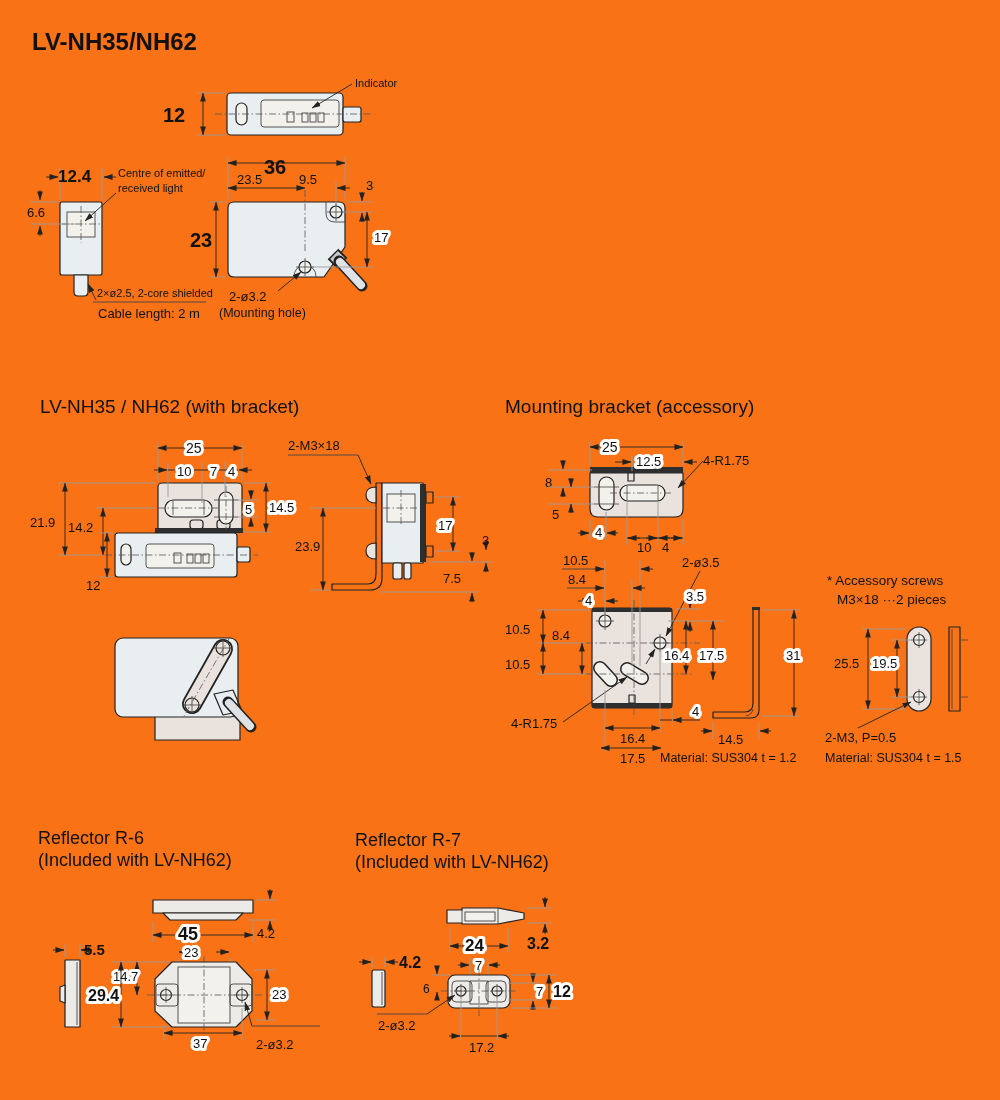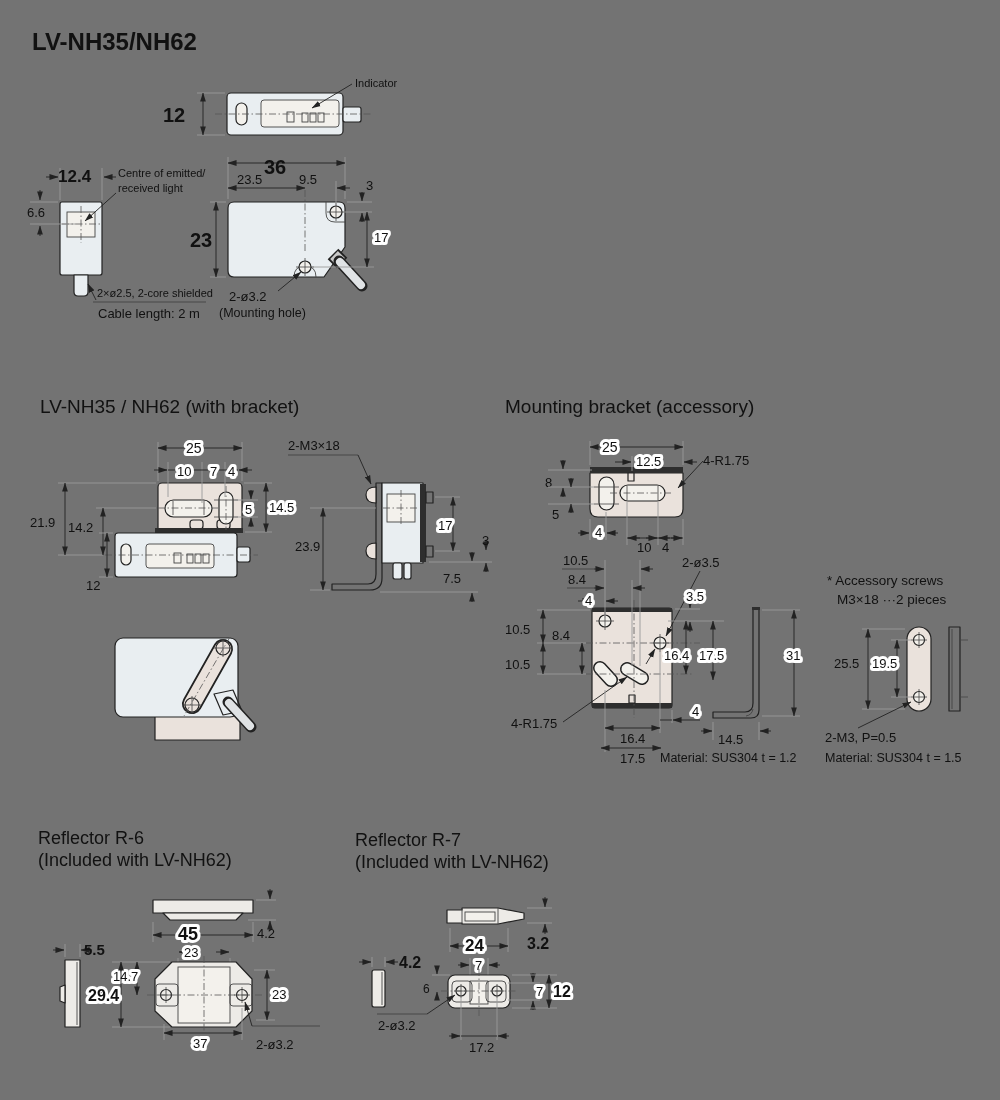--- a/index.html
+++ b/index.html
@@ -1,16 +1,16 @@
 <!DOCTYPE html>
 <html><head>
 <meta charset="utf-8">
 <style>
   html,body { margin:0; padding:0; background:#fff; }
-  .canvas { position:relative; width:1000px; height:1100px; background:#737373; overflow:hidden; }
+  .canvas { position:relative; width:1000px; height:1100px; background:#f97316; overflow:hidden; }
   svg { position:absolute; left:0; top:0; }
   svg text { font-family:"Liberation Sans", sans-serif; fill:#111; }
   .s    { stroke:#222; stroke-width:1.2; fill:none; stroke-linejoin:round; }
   .sthin{ stroke:#444; stroke-width:0.9; fill:none; }
   .fcool{ fill:#e9eef1; }
   .fwarm{ fill:#eae2dc; }
   .fref { fill:#edebe7; }
   .fwin { fill:#f3f1ec; }
   .band { fill:#2e2e2e; stroke:none; }
   .ext  { stroke:#9a9a9a; stroke-width:0.9; fill:none; }

